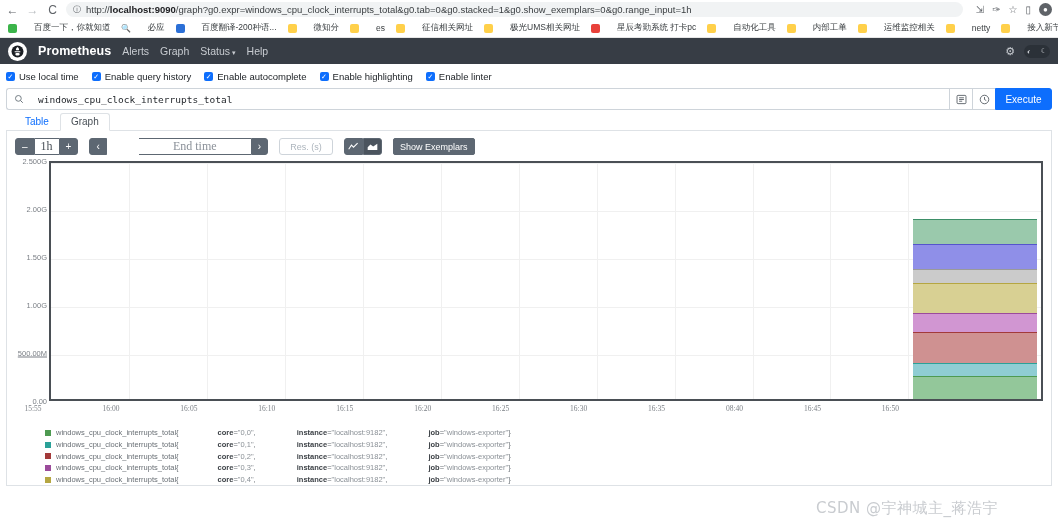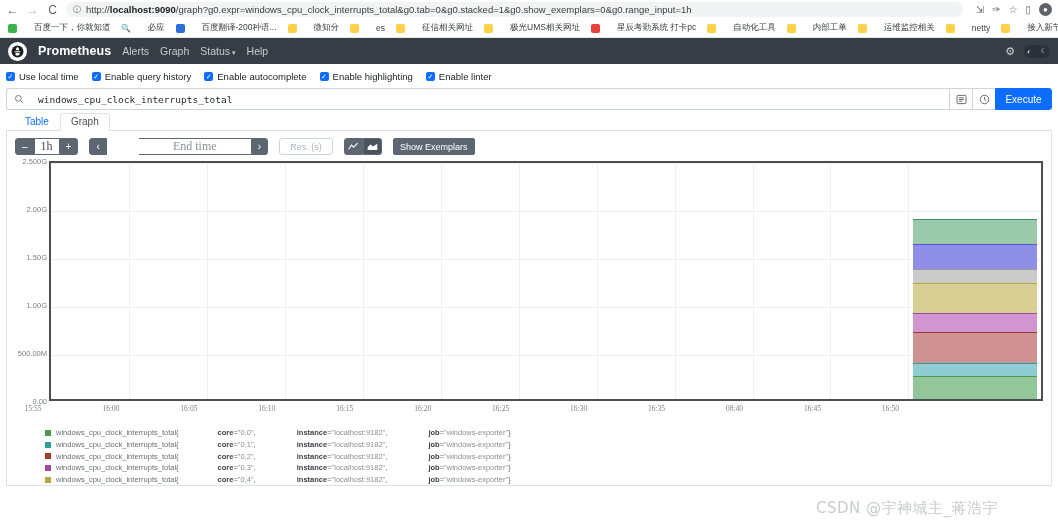--- a/index.html
+++ b/index.html
@@ -363,21 +363,21 @@
     </div>
     <div class="exemplars">Show Exemplars</div>
   </div>
 
   <div class="chart-wrap">
     <div class="y-labels" id="ylabels">
         <span style="top: 0px;">2.500G</span>
         <span style="top: 48px;">2.00G</span>
         <span style="top: 96px;">1.50G</span>
         <span style="top: 144px;">1.00G</span>
-        <span style="top: 192px;">500.00M</span>
+        <span style="top: 192px; text-decoration: underline;">500.00M</span>
         <span style="top: 240px;">0.00</span>
       </div>
     <div class="plot" id="plot">
         <div class="gridline-h" style="top: 0px;"></div>
         <div class="gridline-h" style="top: 48px;"></div>
         <div class="gridline-h" style="top: 96px;"></div>
         <div class="gridline-h" style="top: 144px;"></div>
         <div class="gridline-h" style="top: 192px;"></div>
         <div class="gridline-v" style="left: 77.9447px;"></div>
         <div class="gridline-v" style="left: 155.889px;"></div>

